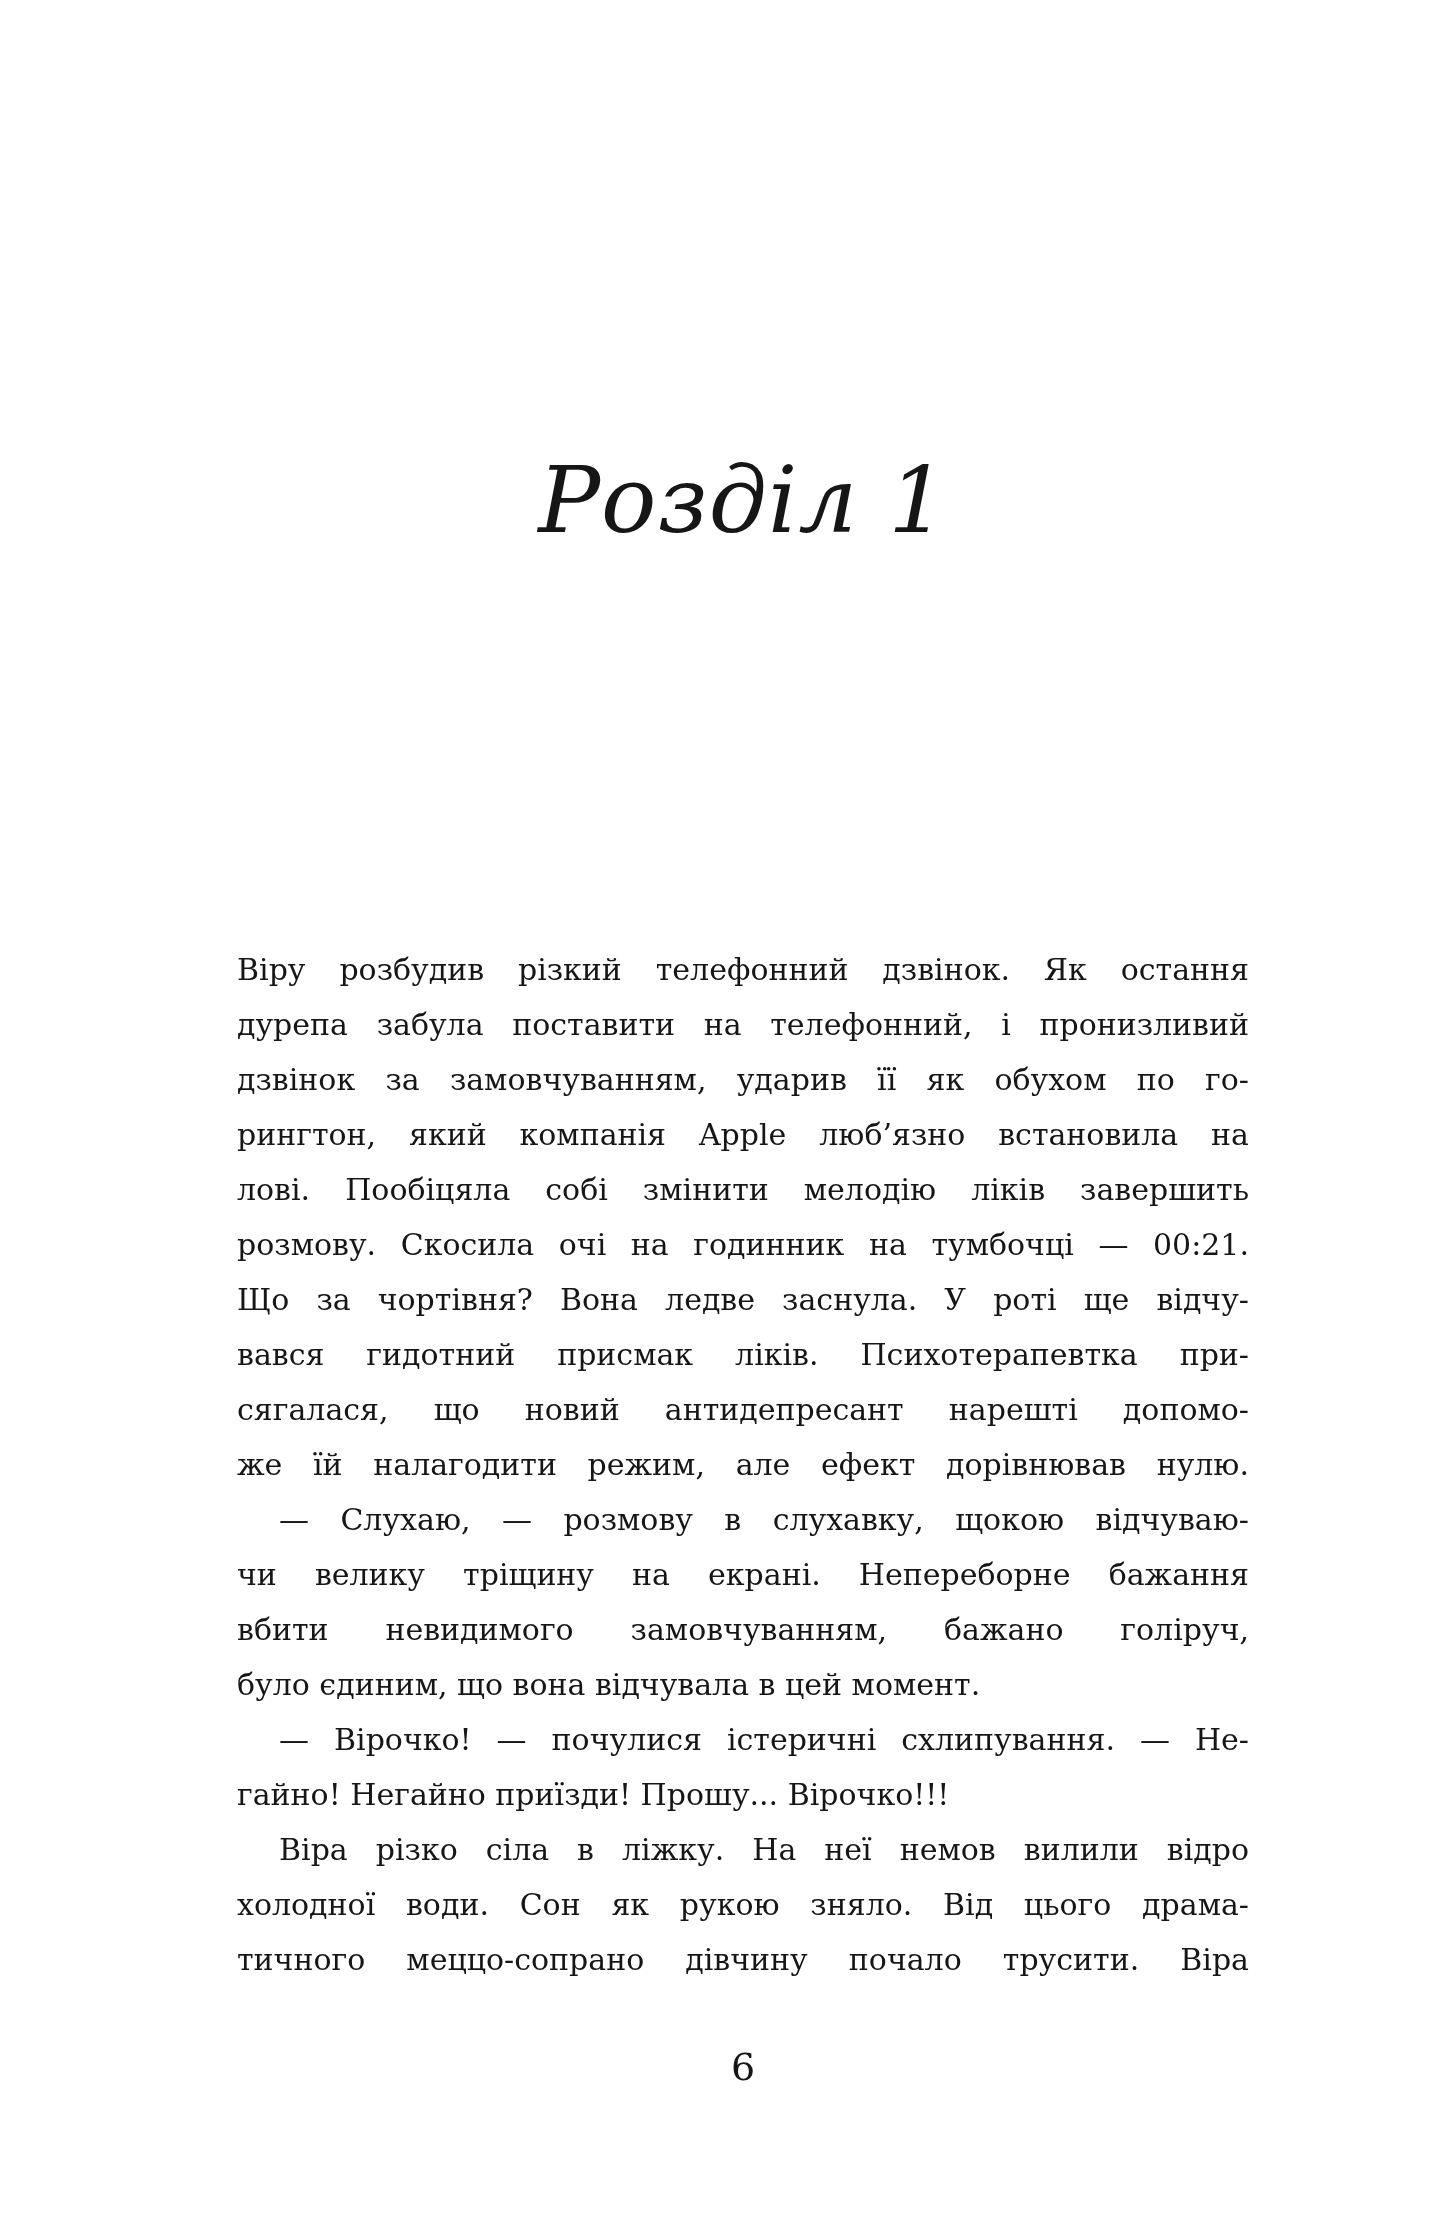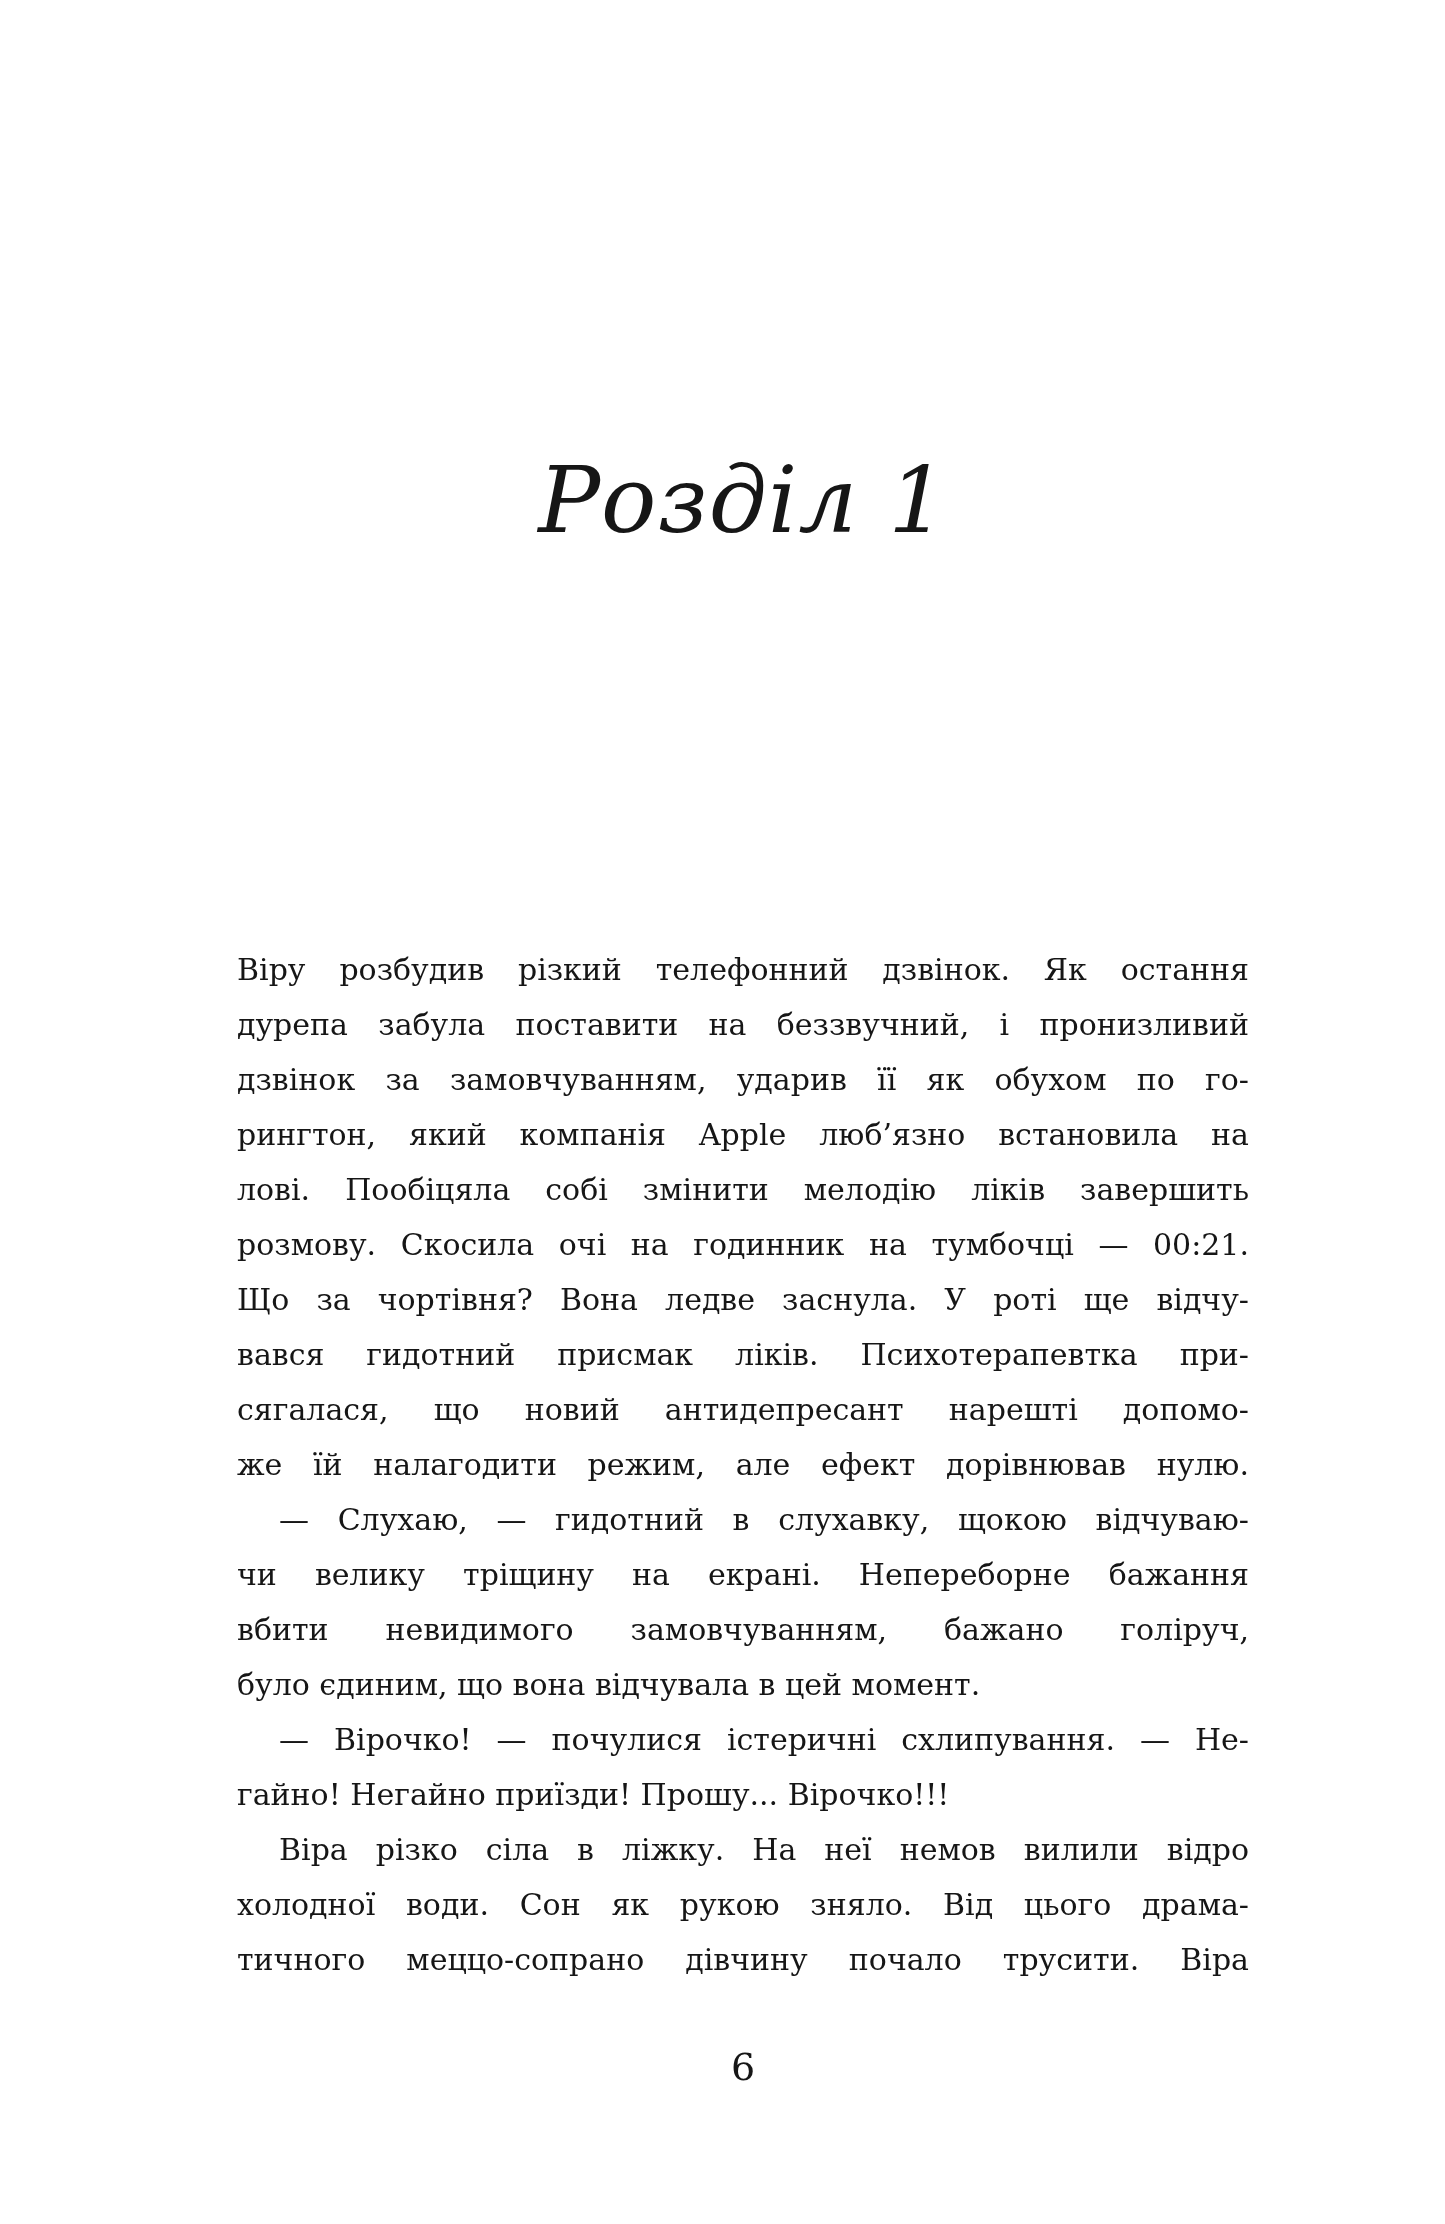--- a/index.html
+++ b/index.html
@@ -64,30 +64,30 @@
   }
 </style>
 </head>
 <body>
 
 <div class="page">
   <div class="chapter-title">Розділ 1</div>
 
   <div class="body-text">
       <div class="text-line">Віру розбудив різкий телефонний дзвінок. Як остання</div>
-      <div class="text-line">дурепа забула поставити на беззвучний, і пронизливий</div>
+      <div class="text-line">дурепа забула поставити на телефонний, і пронизливий</div>
       <div class="text-line">дзвінок за замовчуванням, ударив її як обухом по го-</div>
       <div class="text-line">рингтон, який компанія Apple люб’язно встановила на</div>
       <div class="text-line">лові. Пообіцяла собі змінити мелодію ліків завершить</div>
       <div class="text-line">розмову. Скосила очі на годинник на тумбочці — 00:21.</div>
       <div class="text-line">Що за чортівня? Вона ледве заснула. У роті ще відчу-</div>
       <div class="text-line">вався гидотний присмак ліків. Психотерапевтка при-</div>
       <div class="text-line">сягалася, що новий антидепресант нарешті допомо-</div>
       <div class="text-line">же їй налагодити режим, але ефект дорівнював нулю.</div>
-      <div class="text-line indent">— Слухаю, — гидотний в слухавку, щокою відчуваю-</div>
+      <div class="text-line indent">— Слухаю, — розмову в слухавку, щокою відчуваю-</div>
       <div class="text-line">чи велику тріщину на екрані. Непереборне бажання</div>
       <div class="text-line">вбити невидимого замовчуванням, бажано голіруч,</div>
       <div class="text-line no-justify">було єдиним, що вона відчувала в цей момент.</div>
       <div class="text-line indent">— Вірочко! — почулися істеричні схлипування. — Не-</div>
       <div class="text-line no-justify">гайно! Негайно приїзди! Прошу... Вірочко!!!</div>
       <div class="text-line indent">Віра різко сіла в ліжку. На неї немов вилили відро</div>
       <div class="text-line">холодної води. Сон як рукою зняло. Від цього драма-</div>
       <div class="text-line">тичного меццо-сопрано дівчину почало трусити. Віра</div>
     </div>
 

